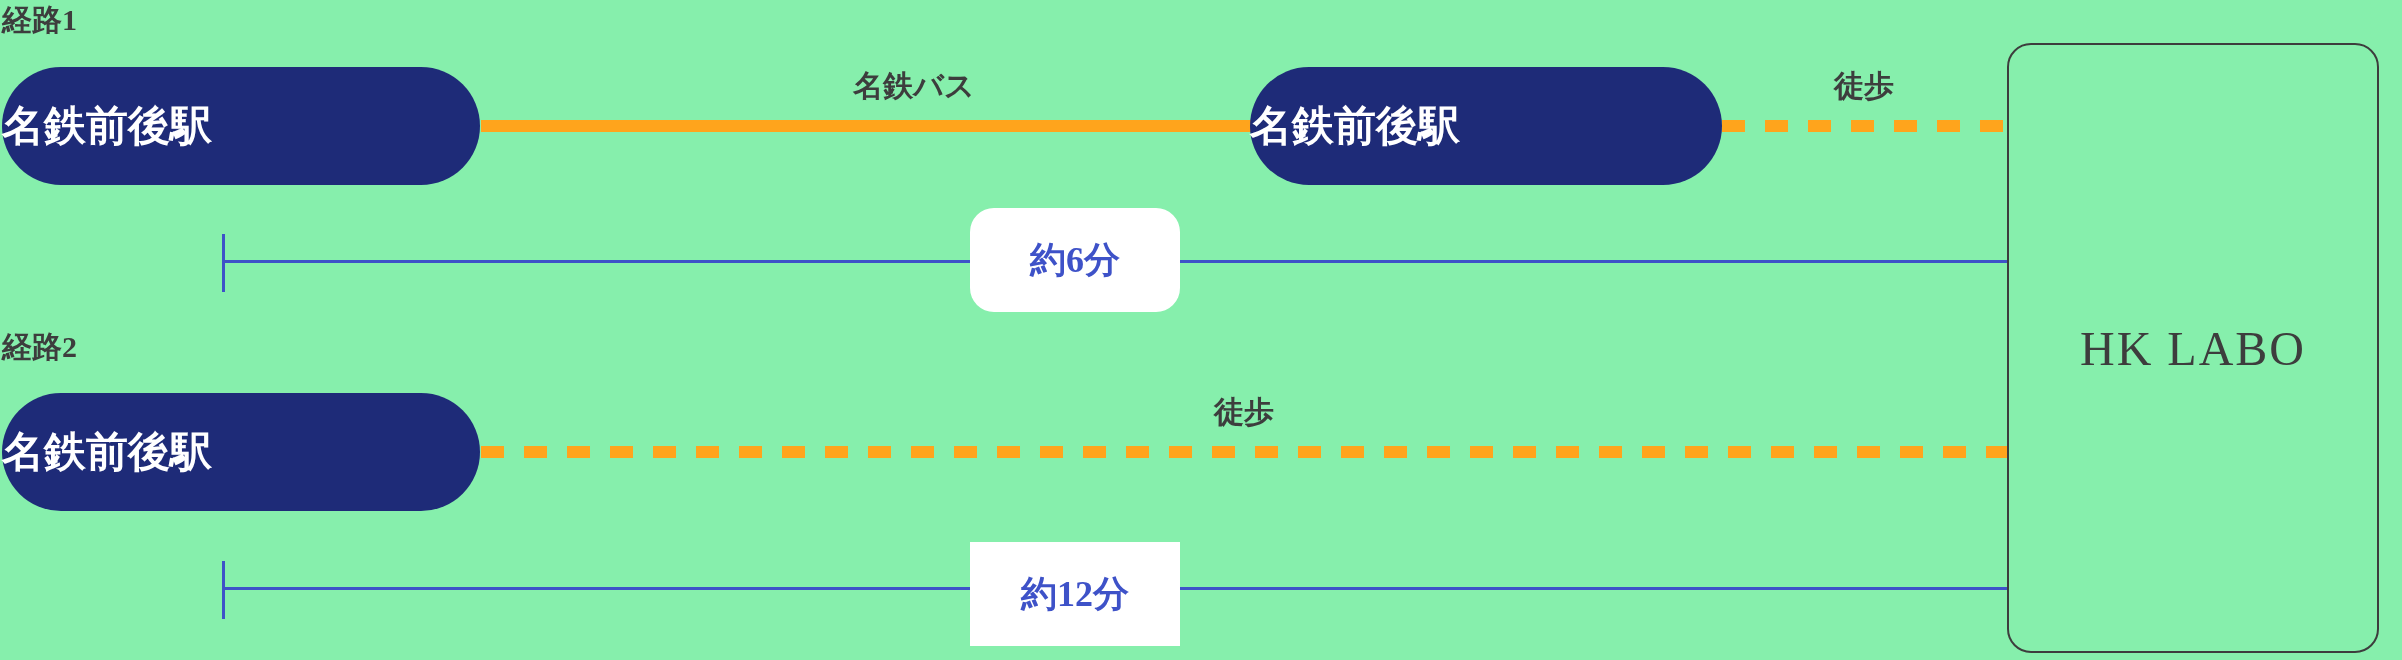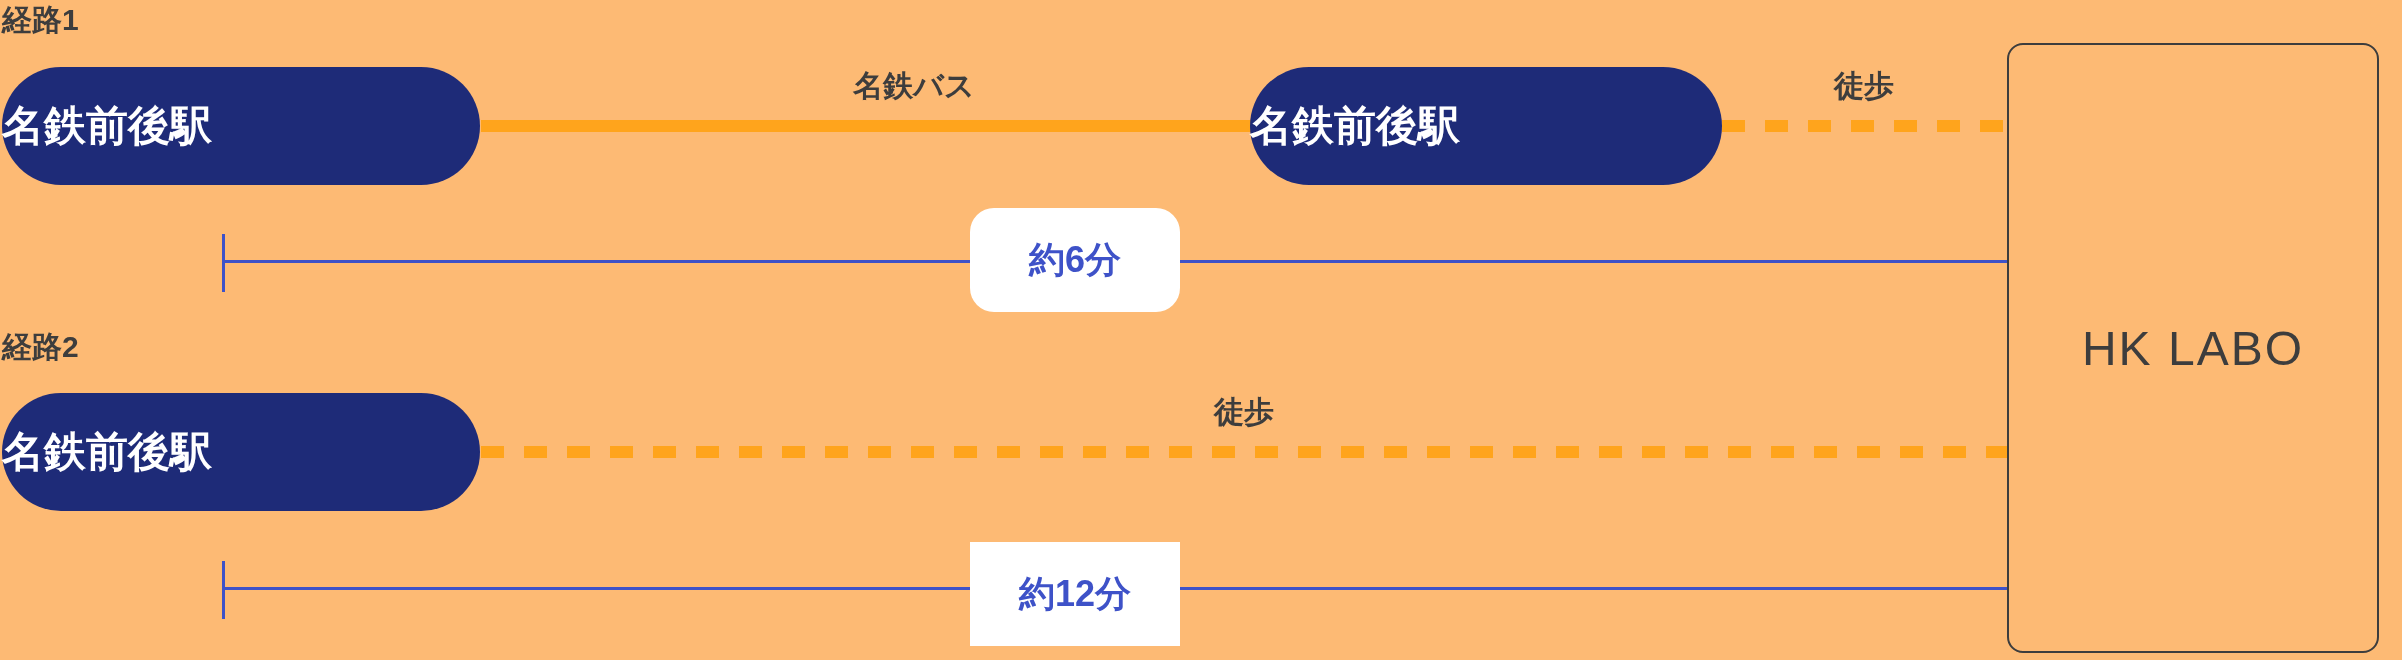--- a/index.html
+++ b/index.html
@@ -4,23 +4,23 @@
 <style>
   html, body {
     margin: 0;
     padding: 0;
     background: #000000;
   }
   #canvas {
     position: relative;
     width: 2402px;
     height: 660px;
-    background: #fdba74;
+    background: #86efac;
     overflow: hidden;
-    font-family: Liberation Sans, sans-serif;
+    font-family: Liberation Serif, serif;
   }
   .abs { position: absolute; }
 
   .route-label {
     color: #3d3d3d;
     font-size: 30px;
     font-weight: 700;
     line-height: 32px;
     white-space: nowrap;
   }
@@ -82,21 +82,21 @@
     font-weight: 700;
     white-space: nowrap;
   }
 
   .dest-box {
     left: 2007px;
     top: 43px;
     width: 372px;
     height: 610px;
     border: 2px solid #3d3d3d;
-    border-radius: 16px;
+    border-radius: 24px;
     box-sizing: border-box;
     background: transparent;
     display: flex;
     align-items: center;
     justify-content: center;
   }
   .dest-box .dest-name {
     color: #3d3d3d;
     font-size: 48px;
     font-weight: 400;

